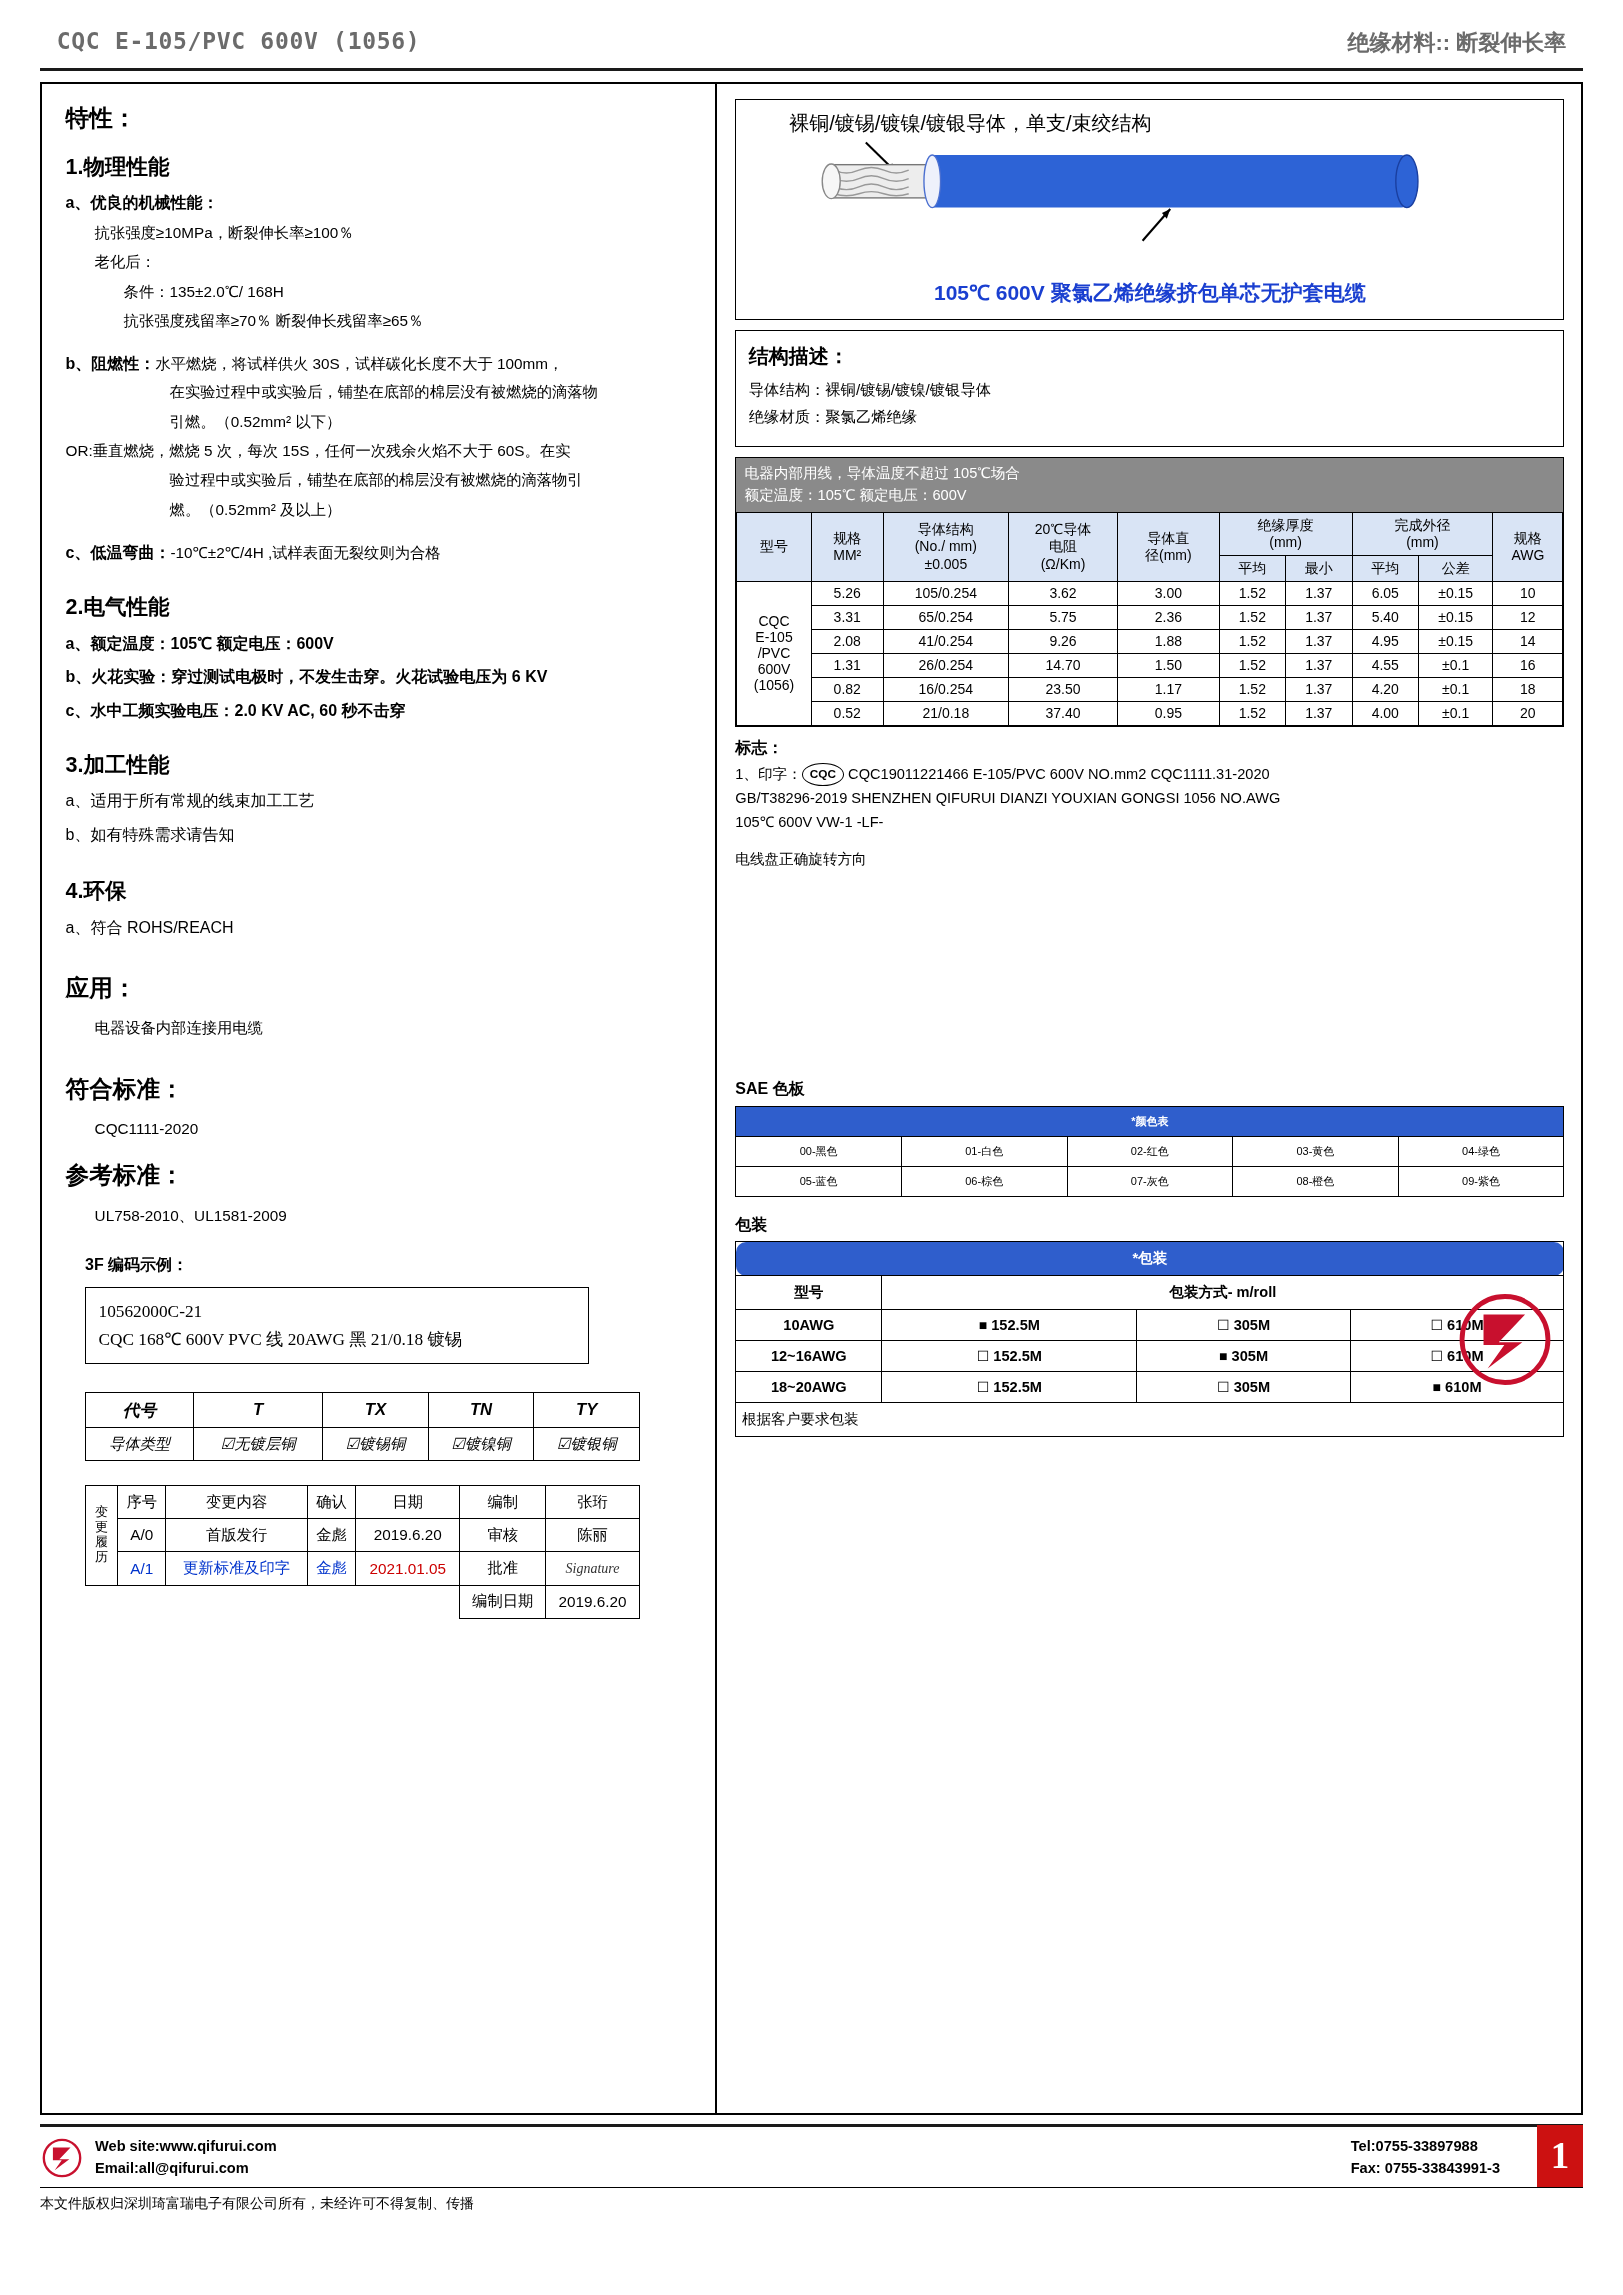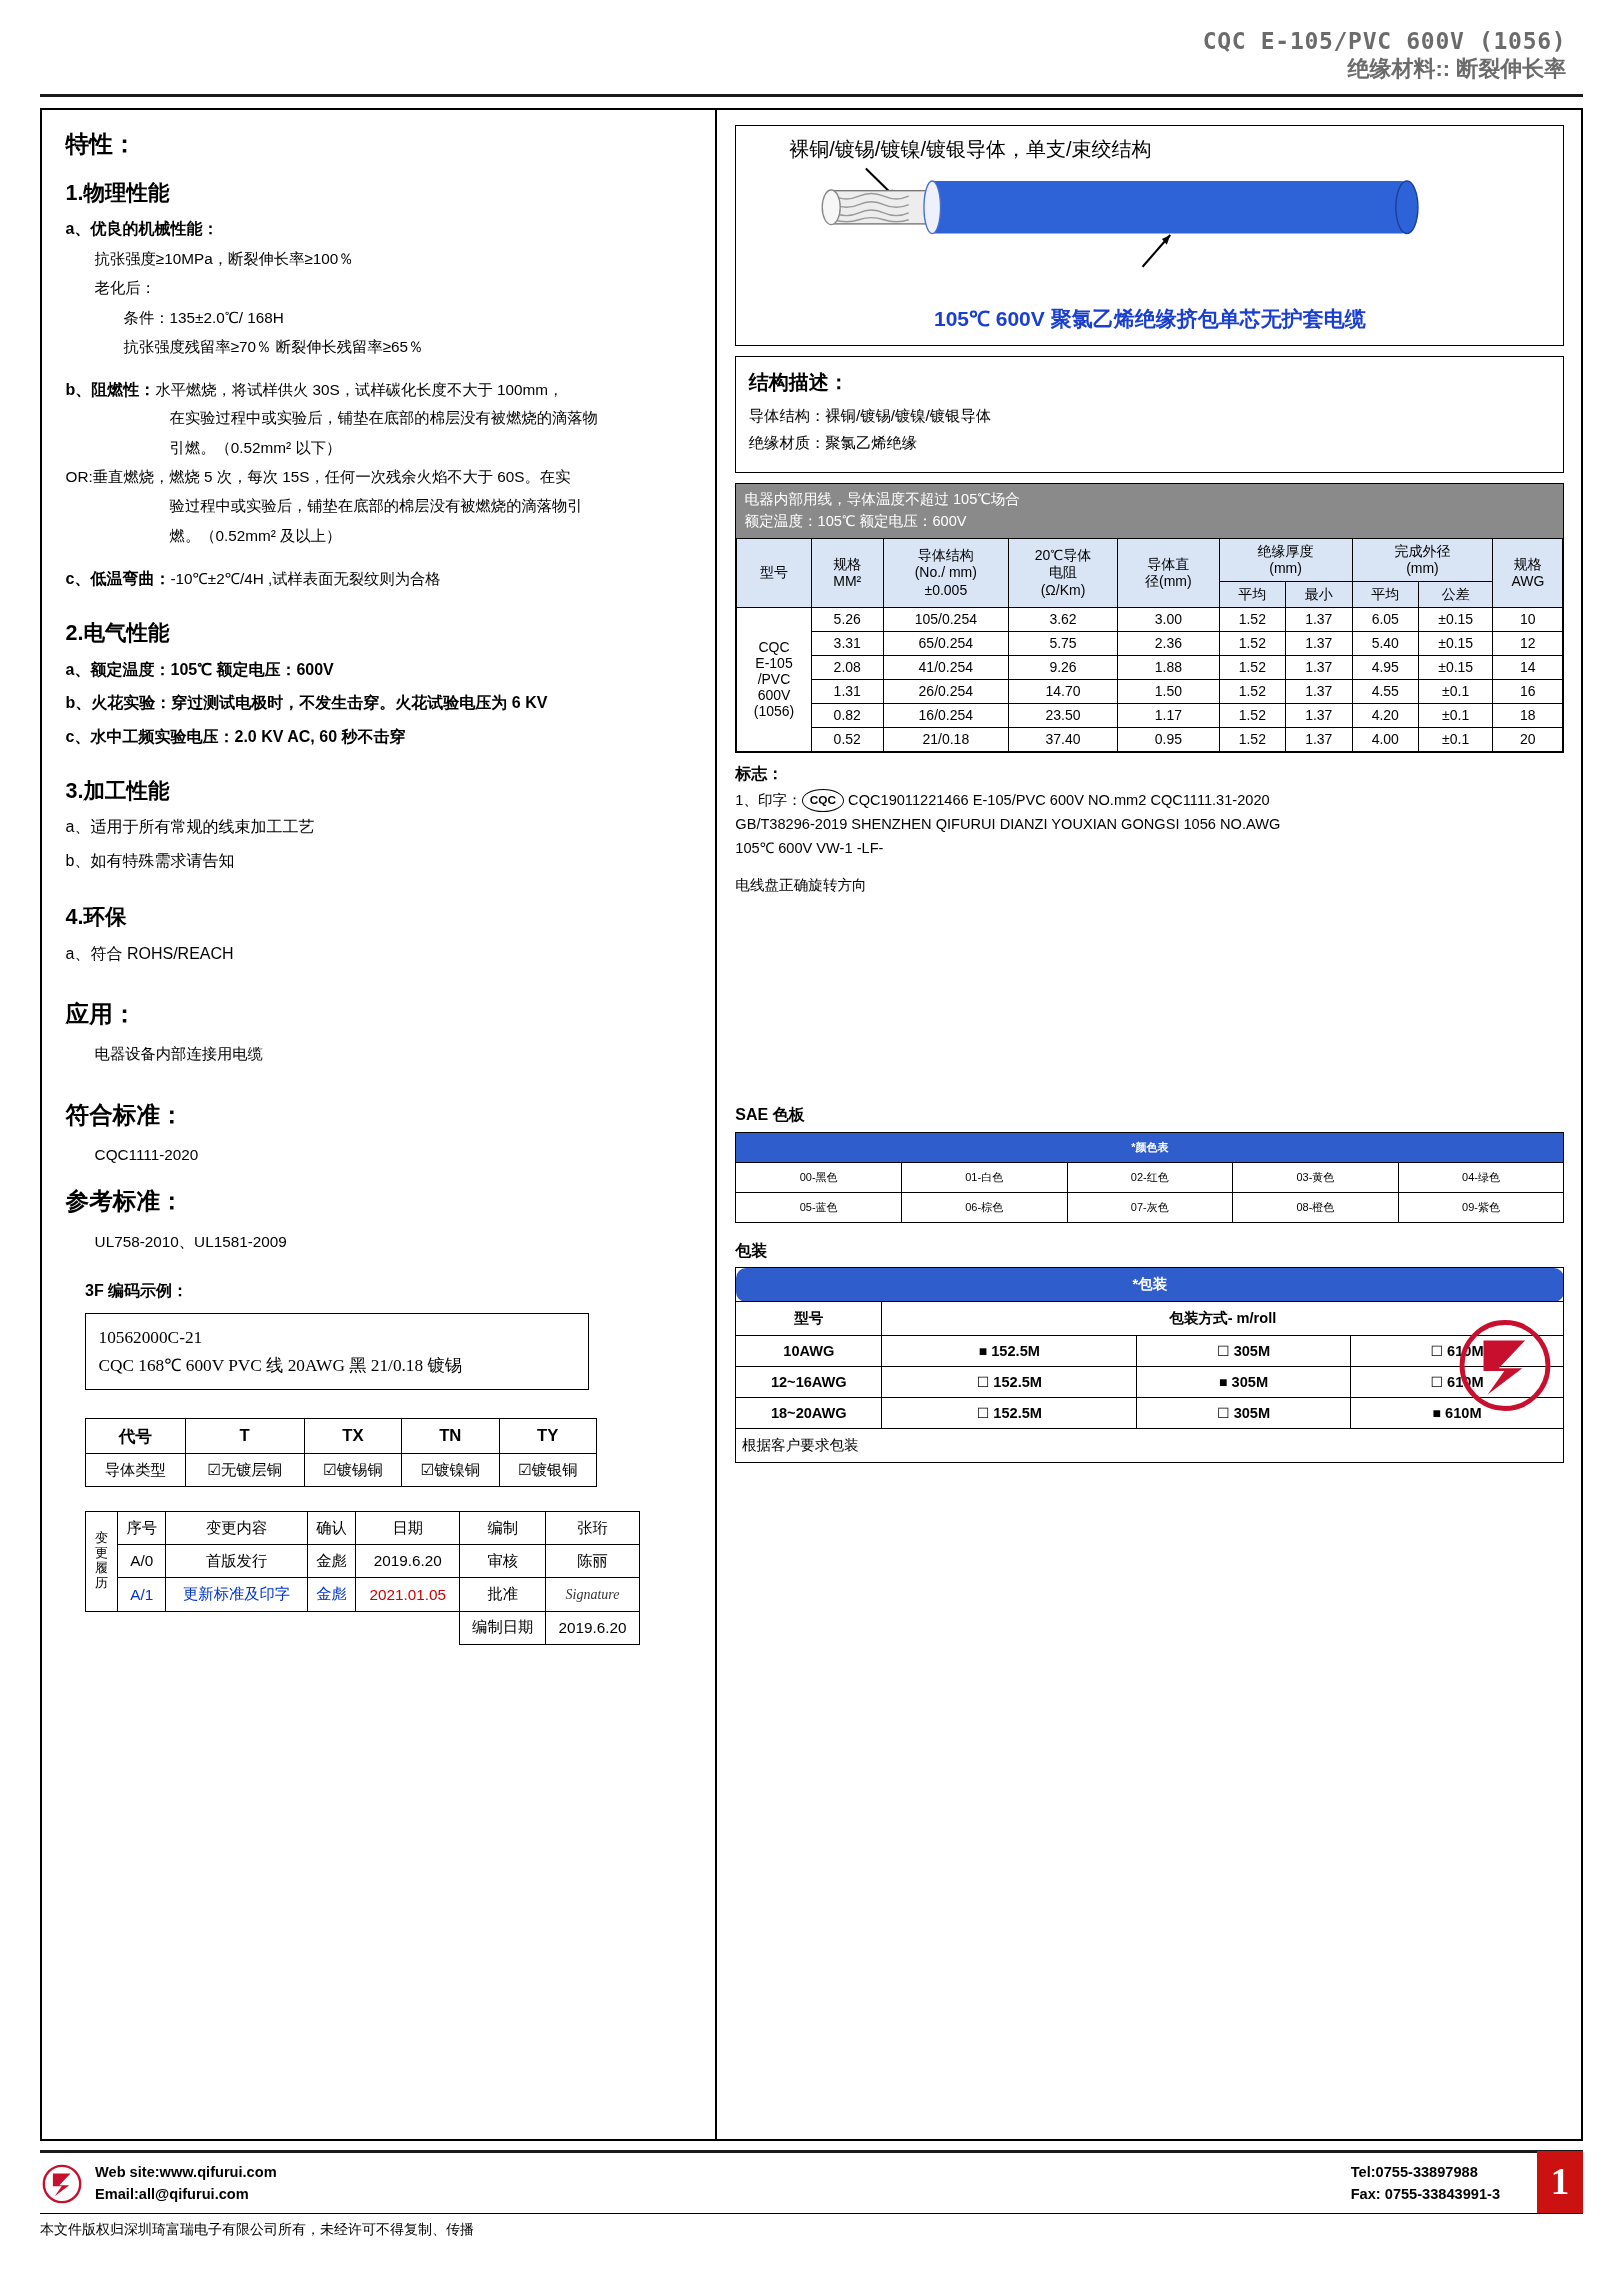--- a/index.html
+++ b/index.html
@@ -14,24 +14,23 @@
   .page {
     width: 1623px;
     min-height: 2295px;
     padding: 28px 40px 14px 40px;
     position: relative;
   }
   
   .header {
     display: flex;
     justify-content: space-between;
-    align-items: flex-end;
+    align-items: flex-start;
     padding: 0 16.7px 9.7px 16.7px;
     border-bottom: 3.5px solid #1a1a1a;
-    flex-direction: column;
   }
   .header-left {
     font-family: "DejaVu Sans Mono", monospace;
     font-size: 23px;
     font-weight: bold;
     color: #6b6b6b;
     letter-spacing: 0.7px;
   }
   .header-right {
     font-size: 22px;
@@ -108,21 +107,22 @@
     font-size: 15.3px;
   }
   table.grid td, table.grid th {
     border: 1.4px solid #000;
     padding: 5.6px 4.2px;
     text-align: center;
     font-weight: normal;
   }
   .t-code {
     margin: 28px 0 0 19.4px;
-    width: 512px;
+    width: 555px;
+    font-style: italic;
   }
   .t-code td { height: 33px; }
   .t-code .hd { font-weight: bold; font-size: 16.7px; }
   .t-hist {
     margin: 23.6px 0 0 19.4px;
     width: 555px;
     font-size: 13px;
   }
   .t-hist td { padding: 4.2px 2.8px; }
   .t-hist .vtitle {

